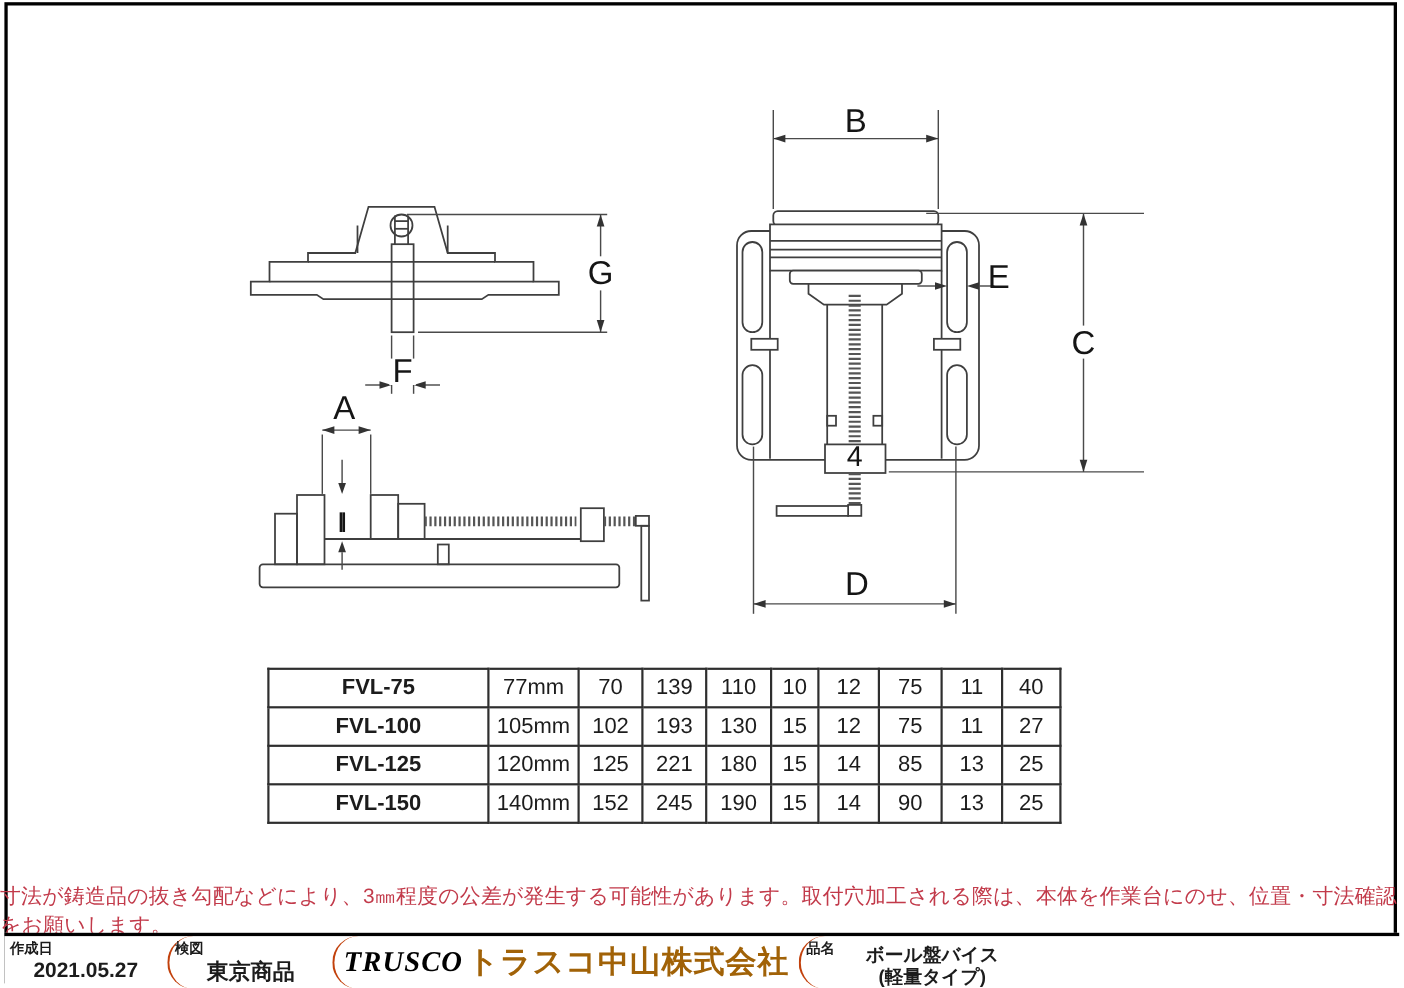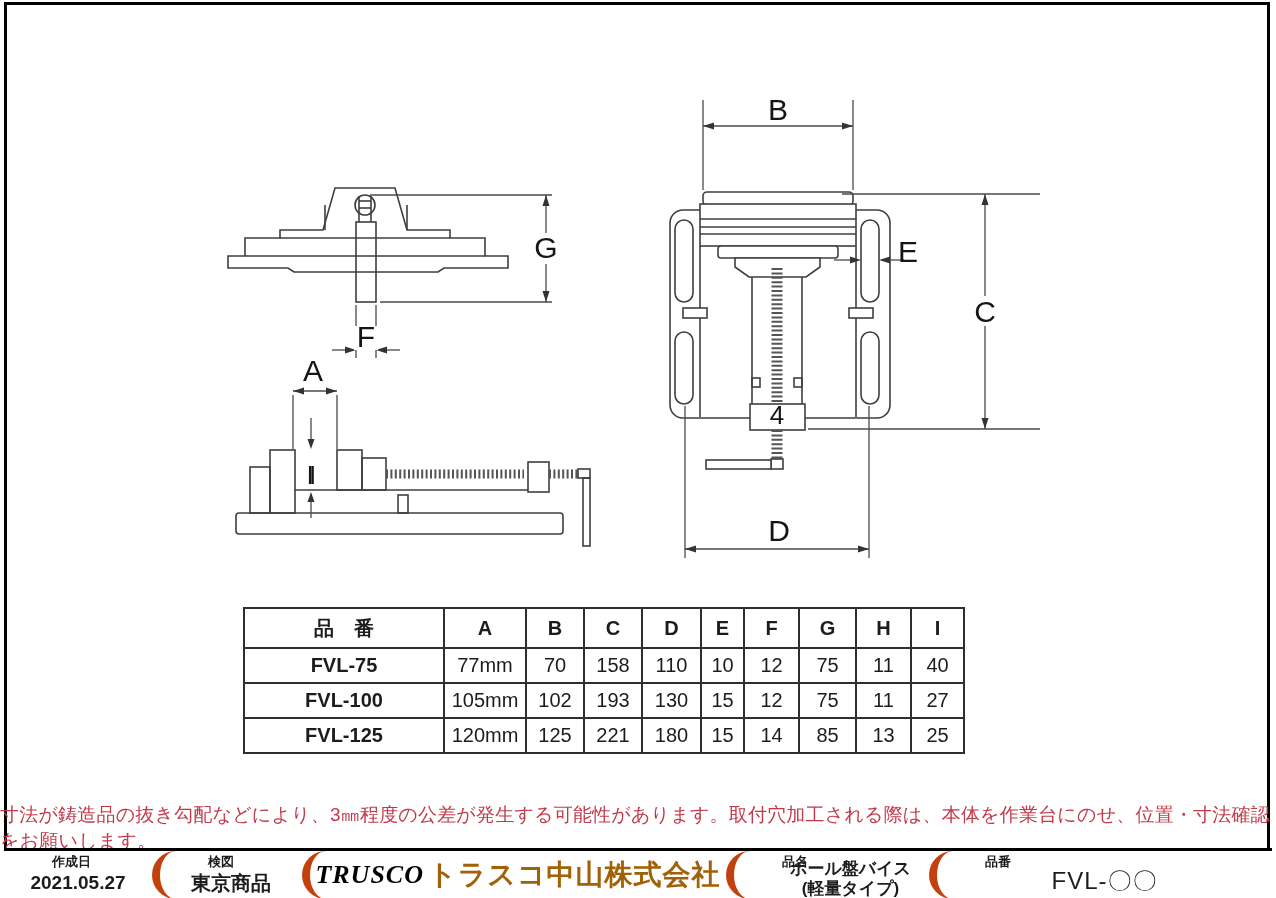--- a/index.html
+++ b/index.html
@@ -30,22 +30,22 @@
 
   .note {
     position:absolute; left:0; right:0; top:802px; text-align:left;
     font-family:Liberation Sans, sans-serif;
     font-size:19px; color:#c23a4a; letter-spacing:0.2px;
   }
 
   .tb { position:absolute; left:4px; top:848px; width:1268px; height:48px;
         border-top:3px solid #000; box-sizing:border-box; background:#fff; }
   .tb-cell { position:absolute; top:0; height:48px; box-sizing:border-box; }
-  .tb-cell + .tb-cell { border-left:8px solid #c2410c;border-radius:24px; }
-  .tb-label { position:absolute; top:2px; left:5px; font-size:13px; font-weight:bold;margin-left:43px; }
+  .tb-cell + .tb-cell { border-left:2px solid #c2410c;border-radius:24px; }
+  .tb-label { position:absolute; top:2px; left:5px; font-size:13px; font-weight:bold; }
   .tb-val-center { display:flex; align-items:center; justify-content:center; height:100%; }
   .v-date { font-size:19px; font-weight:bold; padding-top:8px; }
   .v-check { font-size:20px; font-weight:bold; padding-top:8px; }
   .logo-wrap { display:flex; align-items:center; justify-content:center; gap:4px; height:100%; }
   .logo-trusco { font-family:"Liberation Serif","DejaVu Serif",serif;
     font-weight:bold; font-style:italic; font-size:26px; letter-spacing:1px; color:#000; }
   .logo-name { font-size:28px; font-weight:bold; color:#a16207; letter-spacing:1px; }
   .pname { display:flex; flex-direction:column; align-items:center; justify-content:center;
            height:100%; padding-top:4px; }
   .pname div { font-size:17px; font-weight:bold; line-height:20px; }
@@ -200,37 +200,25 @@
         <col style="width:58px">
       <col style="width:58px">
         <col style="width:59px">
         <col style="width:43px">
       <col style="width:55px">
         <col style="width:57px">
         <col style="width:55px">
         <col style="width:53px">
     </colgroup>
     <tbody>
-        <tr class="hrow">
-      <th>品　番</th>
-      <th>A</th>
-      <th>B</th>
-      <th>C</th>
-      <th>D</th>
-      <th>E</th>
-      <th>F</th>
-      <th>G</th>
-      <th>H</th>
-      <th>I</th>
-    </tr>
     <tr class="drow">
       <td class="part">FVL-75</td>
       <td>77mm</td>
       <td>70</td>
-      <td>158</td>
+      <td>139</td>
       <td>110</td>
       <td>10</td>
       <td>12</td>
       <td>75</td>
       <td>11</td>
       <td>40</td>
     </tr>
     <tr class="drow">
       <td class="part">FVL-100</td>
       <td>105mm</td>
@@ -248,20 +236,32 @@
       <td>120mm</td>
       <td>125</td>
       <td>221</td>
       <td>180</td>
       <td>15</td>
       <td>14</td>
       <td>85</td>
       <td>13</td>
       <td>25</td>
     </tr>
+    <tr class="drow">
+      <td class="part">FVL-150</td>
+      <td>140mm</td>
+      <td>152</td>
+      <td>245</td>
+      <td>190</td>
+      <td>15</td>
+      <td>14</td>
+      <td>90</td>
+      <td>13</td>
+      <td>25</td>
+    </tr>
   </tbody>
     </table>
 
   <div class="note">寸法が鋳造品の抜き勾配などにより、3㎜程度の公差が発生する可能性があります。取付穴加工される際は、本体を作業台にのせ、位置・寸法確認をお願いします。</div>
 
   <div class="tb">
     <div class="tb-cell" style="left:0;width:148px">
       <span class="tb-label">作成日</span>
       <div class="tb-val-center v-date">2021.05.27</div>
     </div>
@@ -275,18 +275,14 @@
         <span class="logo-name">トラスコ中山株式会社</span>
       </div>
     </div>
     <div class="tb-cell" style="left:722px;width:241px">
       <span class="tb-label">品名</span>
       <div class="pname">
         <div>ボール盤バイス</div>
         <div>(軽量タイプ)</div>
       </div>
     </div>
-    <div class="tb-cell" style="left:925px;width:343px">
-      <span class="tb-label">品番</span>
-      <div class="tb-val-center v-partno">FVL-〇〇</div>
-    </div>
   </div>
 </div>
 
 </body></html>

